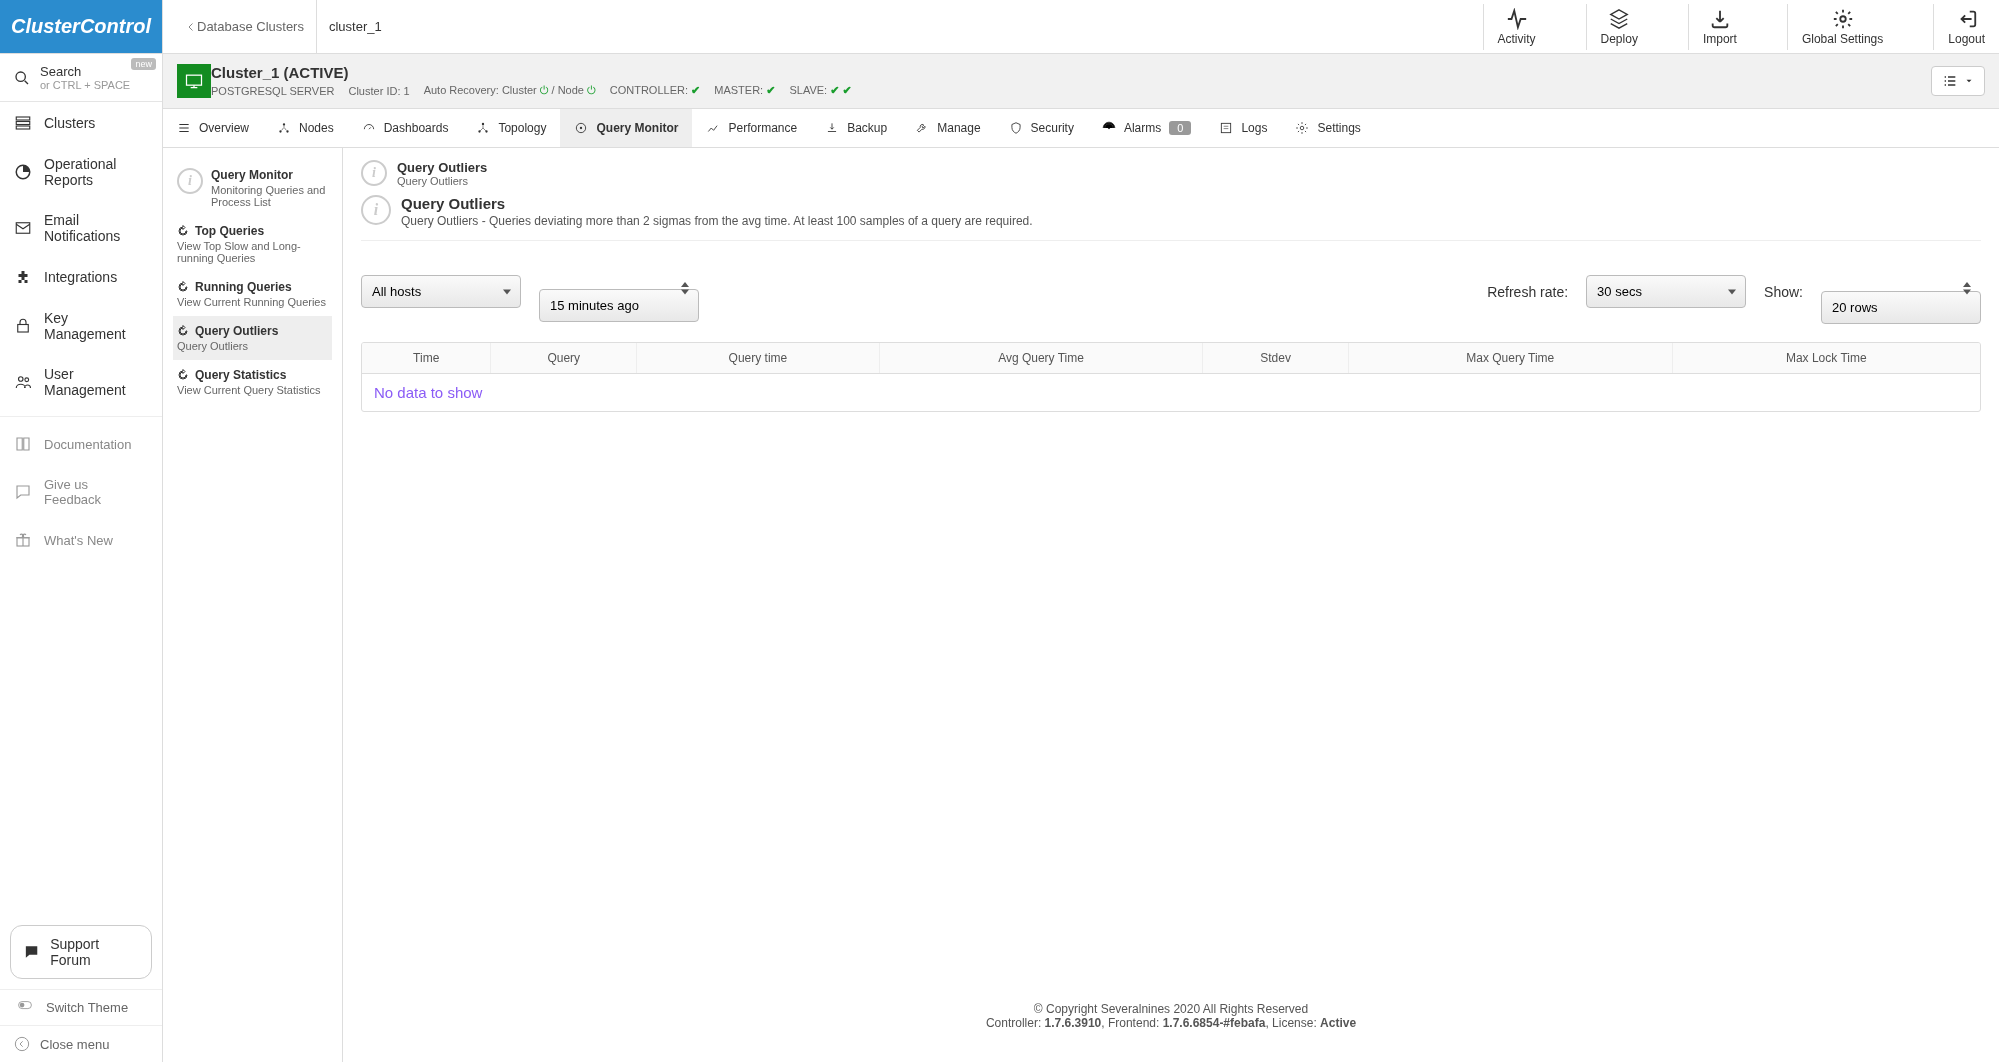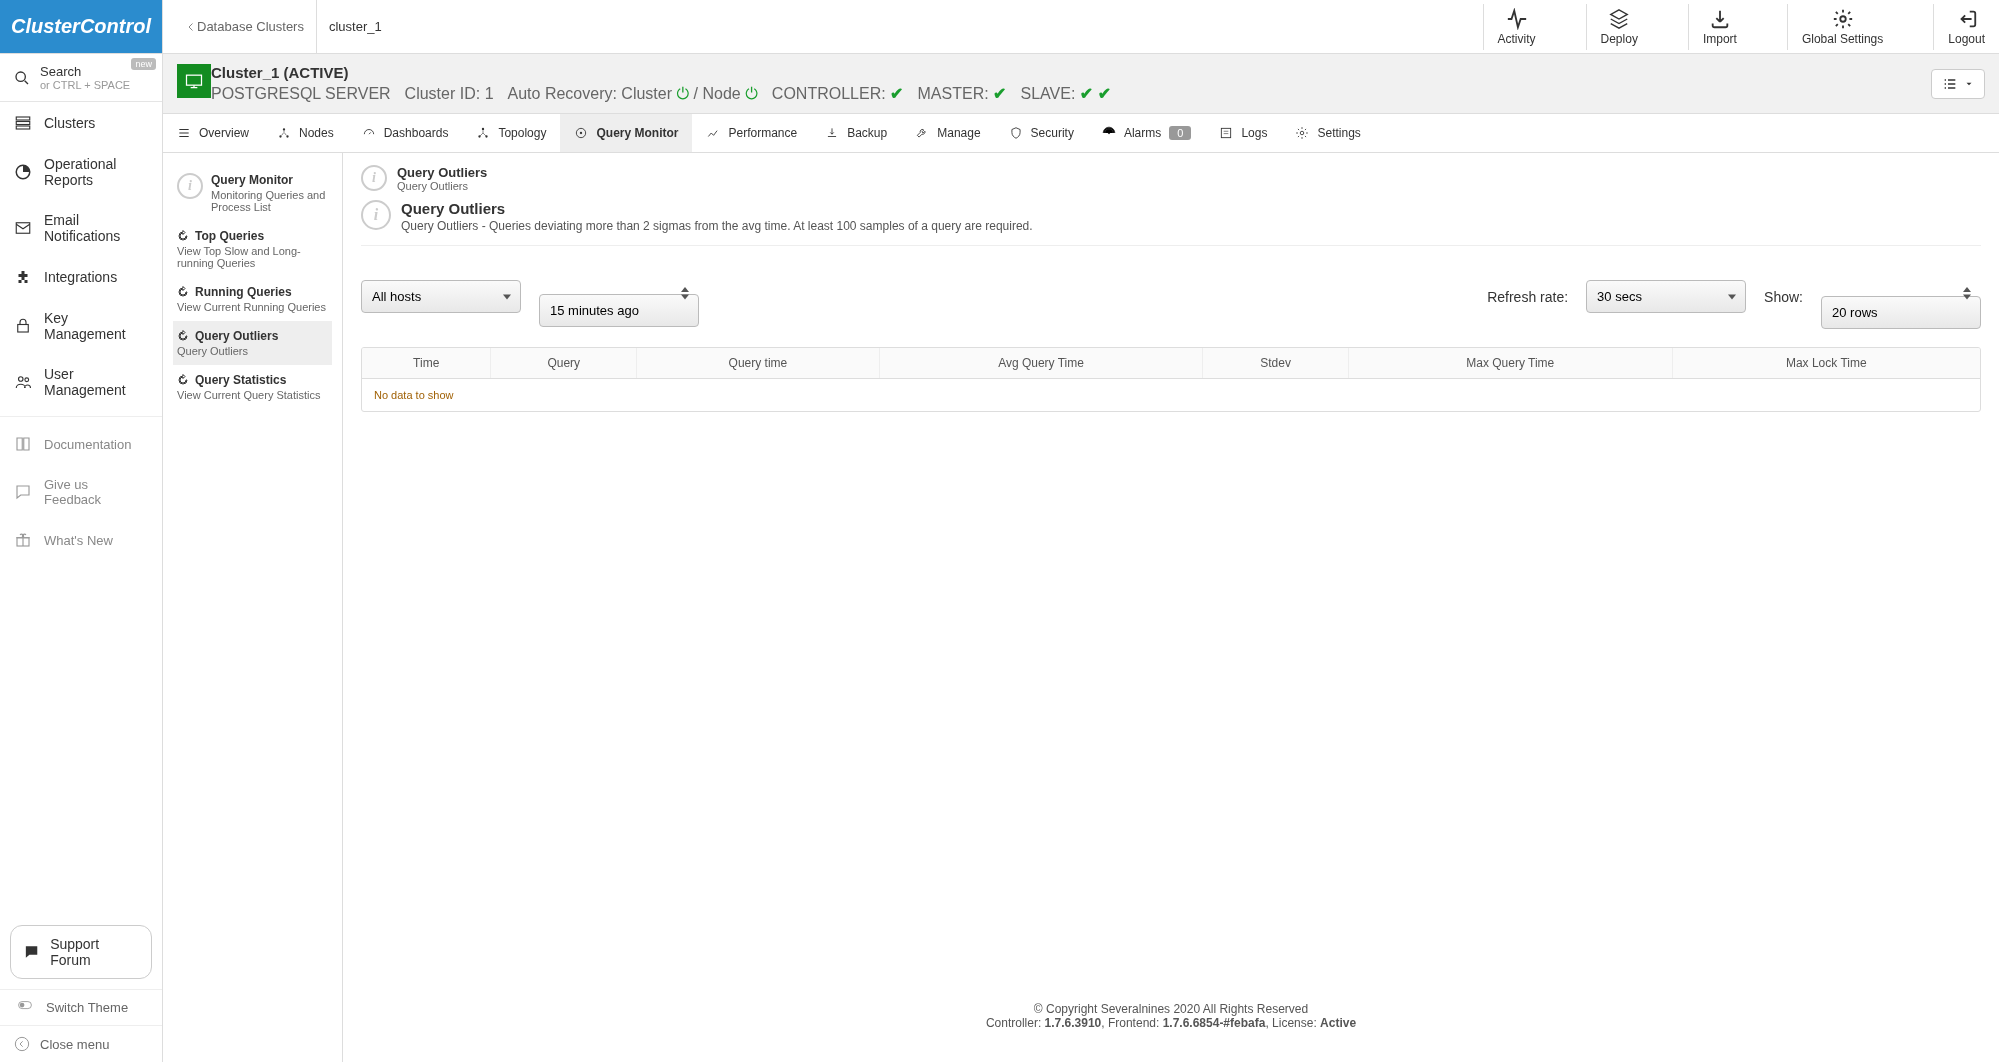--- a/index.html
+++ b/index.html
@@ -24,21 +24,21 @@
 .side-sep { height:1px; background:#eee; margin:6px 0; }
 .side-item.muted { color:#888; font-size:13px; }
 .side-bottom { margin-top:auto; }
 .forum-btn { margin:10px; padding:10px 12px; border:1px solid #ccc; border-radius:12px; display:flex; align-items:center; gap:10px; cursor:pointer; font-size:14px; }
 .theme-row, .close-row { display:flex; align-items:center; gap:10px; padding:10px 14px; font-size:13px; color:#666; border-top:1px solid #eee; cursor:pointer; }
 .content { flex:1; display:flex; flex-direction:column; min-width:0; }
 .cluster-header { display:flex; align-items:center; background:#f1f1f1; padding:10px 14px; border-bottom:1px solid #ddd; justify-content:space-between; }
 .cluster-left { display:flex; }
 .cluster-icon { width:34px; height:34px; background:#138c21; display:flex; align-items:center; justify-content:center; color:#fff; }
 .cluster-title { font-weight:700; font-size:15px; }
-.cluster-meta { display:flex; flex-wrap:wrap; gap:14px; font-size:16px; color:#666; margin-top:3px; align-items:center; }
+.cluster-meta { display:flex; flex-wrap:wrap; gap:14px; font-size:11px; color:#666; margin-top:3px; align-items:center; }
 .cluster-meta .chk { color:#1a9e2e; font-weight:700; }
 .cluster-meta .pwr { color:#1a9e2e; }
 .header-action { background:#fff; border:1px solid #ccc; border-radius:4px; padding:6px 10px; display:flex; align-items:center; gap:6px; cursor:pointer; }
 .tabs { display:flex; border-bottom:1px solid #ddd; background:#fff; }
 .tab { display:flex; align-items:center; gap:8px; padding:12px 14px; font-size:12px; color:#333; cursor:pointer; }
 .tab.active { background:#eee; font-weight:700; }
 .tab .badge { background:#999; color:#fff; border-radius:3px; padding:1px 8px; font-size:11px; }
 .tab svg { width:14px; height:14px; }
 .workspace { display:flex; flex:1; min-height:0; }
 .subnav { width:180px; border-right:1px solid #ddd; padding:12px 10px; }
@@ -60,21 +60,21 @@
 .sel { appearance:none; background:linear-gradient(#fafafa,#e8e8e8); border:1px solid #bbb; border-radius:4px; padding:8px 30px 8px 10px; font-size:13px; cursor:pointer; position:relative; }
 .sel-wrap { position:relative; display:inline-block; }
 .sel-wrap::after { content:""; position:absolute; right:10px; top:50%; transform:translateY(-50%); width:0; height:0; border-left:4px solid transparent; border-right:4px solid transparent; border-top:5px solid #555; pointer-events:none; }
 .sel-wrap::before { content:""; position:absolute; right:10px; top:50%; transform:translateY(-10px); width:0; height:0; border-left:4px solid transparent; border-right:4px solid transparent; border-bottom:5px solid #555; pointer-events:none; }
 .controls .lbl { font-size:14px; margin-left:auto; }
 .controls .lbl2 { font-size:14px; }
 .table { margin-top:18px; border:1px solid #ddd; border-radius:3px; overflow:hidden; }
 .table-head { display:flex; background:#fafafa; border-bottom:1px solid #ddd; }
 .th { padding:8px 10px; font-size:12px; color:#555; text-align:center; border-right:1px solid #eee; }
 .th:last-child { border-right:none; }
-.table-body { padding:10px 12px; font-size:11px; color:#a16207; }
+.table-body { padding:10px 12px; font-size:15px; color:#8b5cf6; }
 .footer { text-align:center; font-size:12px; color:#555; margin-top:auto; padding:18px 0 8px; }
 .footer b { font-weight:700; }
 </style>
 </head>
 <body>
 
 <div class="app">
   <div class="topbar">
     <div class="topbar-left">
       <div class="logo">ClusterControl</div>

